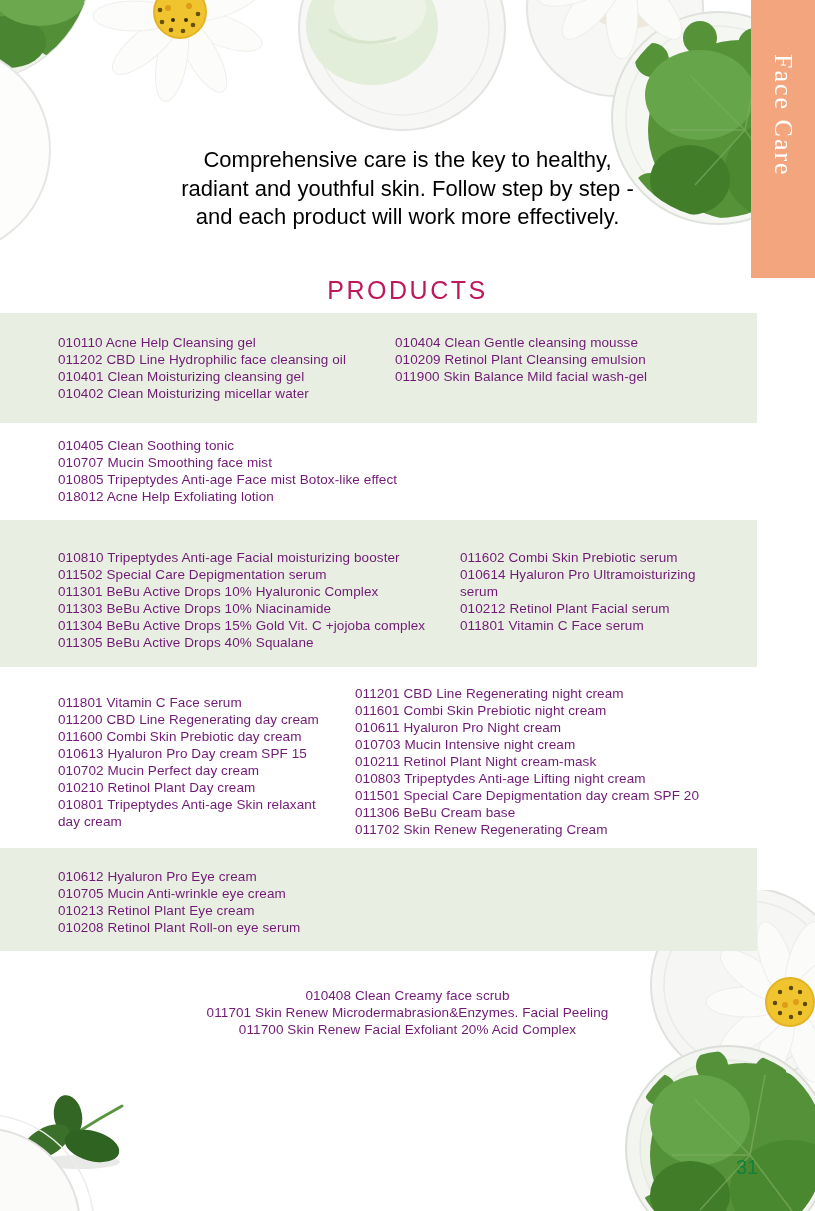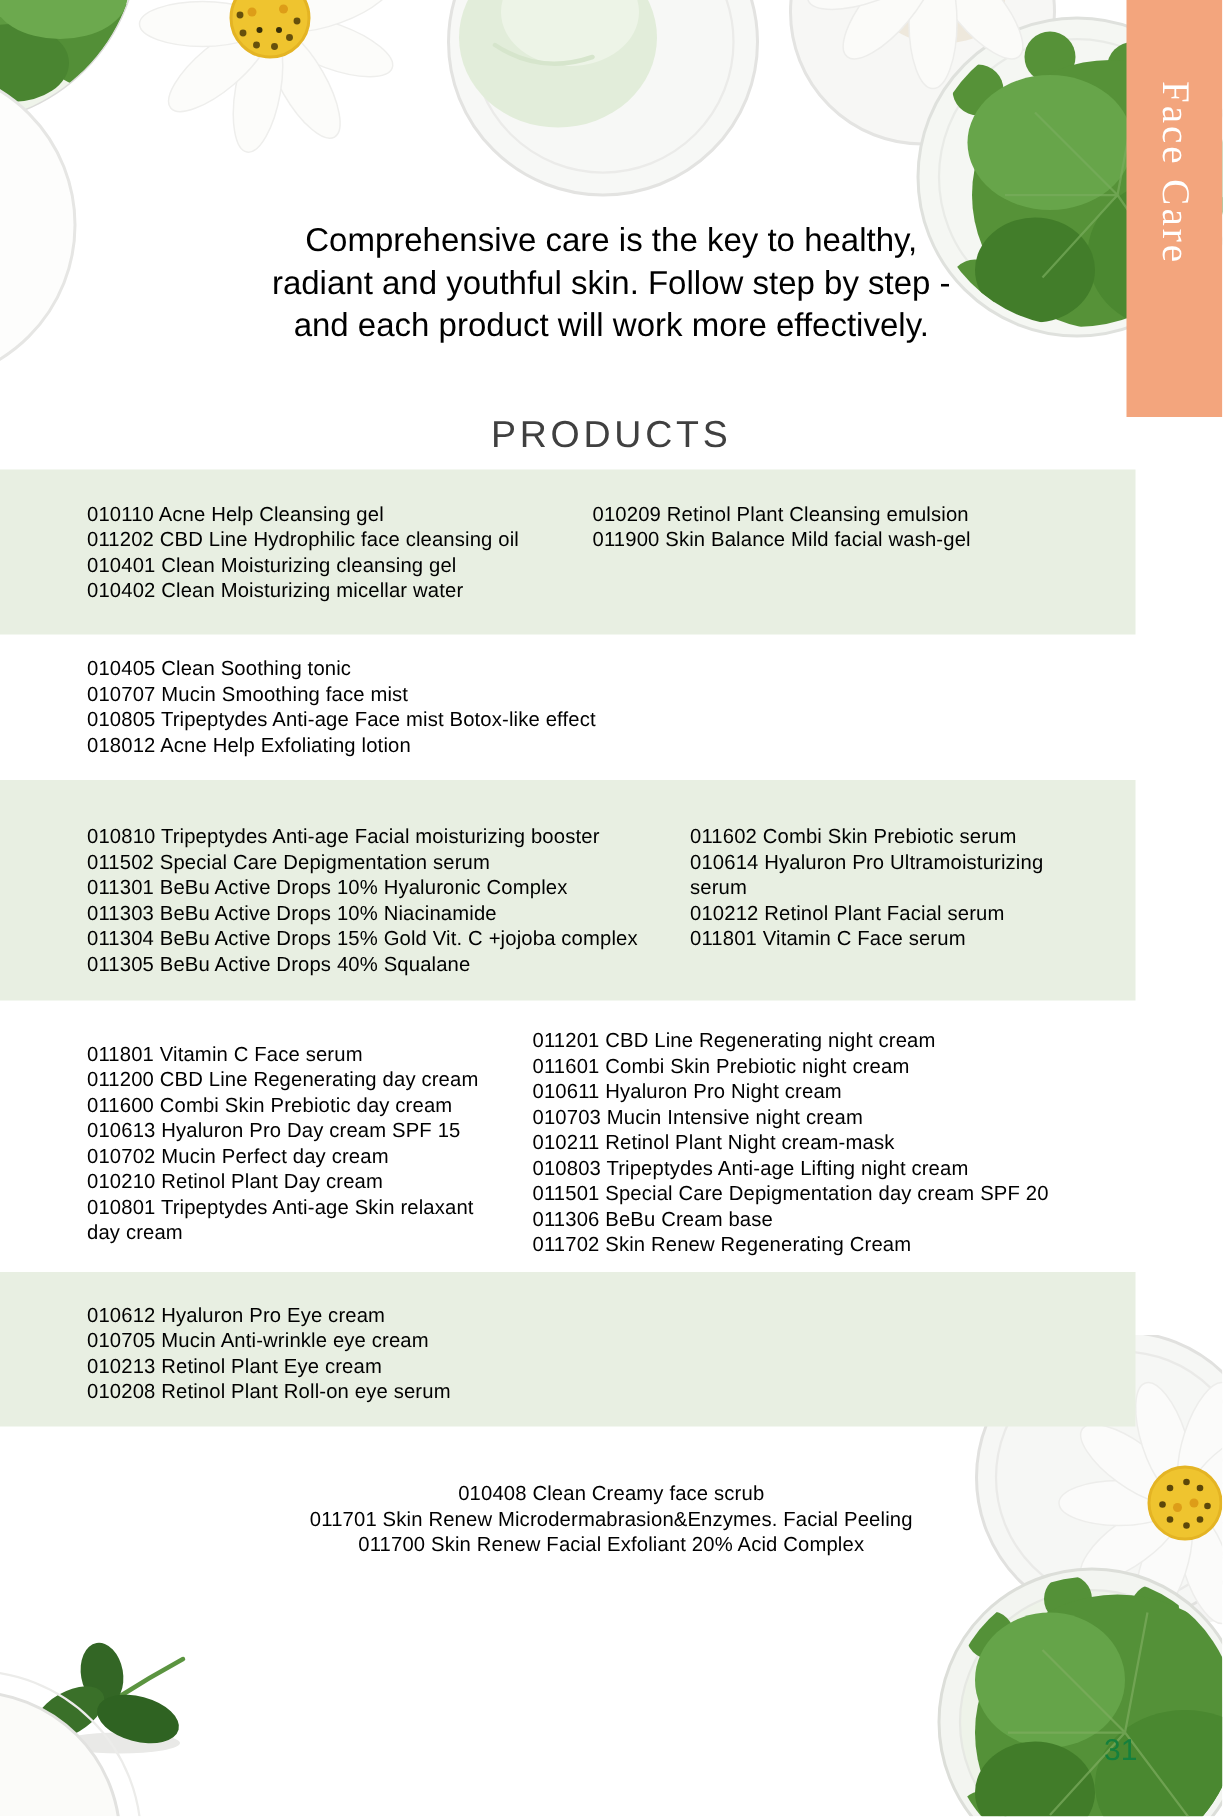--- a/index.html
+++ b/index.html
@@ -25,31 +25,31 @@
     font-family:"Liberation Serif",serif;font-size:26px;letter-spacing:2px;
     color:#ffffff;margin:54px auto 0 auto;line-height:64px;text-align:left;
   }
 
   .intro{
     position:absolute;top:146px;left:0;width:815px;text-align:center;z-index:2;
     font-size:22px;line-height:28.5px;color:#000000;
   }
   .products-heading{
     position:absolute;top:276px;left:0;width:815px;text-align:center;z-index:2;
-    font-size:25px;letter-spacing:2.5px;color:#404040;font-weight:500;
+    font-size:25px;letter-spacing:2.5px;color:#be185d;font-weight:500;
   }
 
   .section{
     position:absolute;left:0;width:757px;box-sizing:border-box;
     padding-left:58px;z-index:2;
   }
   .section.band{background:var(--band);}
   .cols{display:grid;}
   .product-line{
-    font-size:13.5px;line-height:17px;letter-spacing:0.1px;color:#000000;
+    font-size:13.5px;line-height:17px;letter-spacing:0.1px;color:#701a75;
     white-space:pre;
   }
 
   .s1{top:313px;height:110px;padding-top:21px;}
   .s1 .cols{grid-template-columns:337px 1fr;}
   .s2{top:430px;padding-top:7px;}
   .s3{top:520px;height:147px;padding-top:29px;}
   .s3 .cols{grid-template-columns:402px 1fr;}
   .s4{top:676px;height:172px;padding-top:9px;}
   .s4 .cols{grid-template-columns:297px 1fr;align-items:center;}
@@ -235,20 +235,21 @@
 
   <div class="section band s1">
     <div class="cols">
       <div>
           <div class="product-line">010110 Acne Help Cleansing gel</div>
           <div class="product-line">011202 CBD Line Hydrophilic face cleansing oil</div>
           <div class="product-line">010401 Clean Moisturizing cleansing gel</div>
           <div class="product-line">010402 Clean Moisturizing micellar water</div>
         </div>
       <div>
+          <div class="product-line">010404 Clean Gentle cleansing mousse</div>
           <div class="product-line">010209 Retinol Plant Cleansing emulsion</div>
           <div class="product-line">011900 Skin Balance Mild facial wash-gel</div>
         </div>
     </div>
   </div>
 
   <div class="section s2">
     <div class="cols">
       <div>
           <div class="product-line">010405 Clean Soothing tonic</div>

